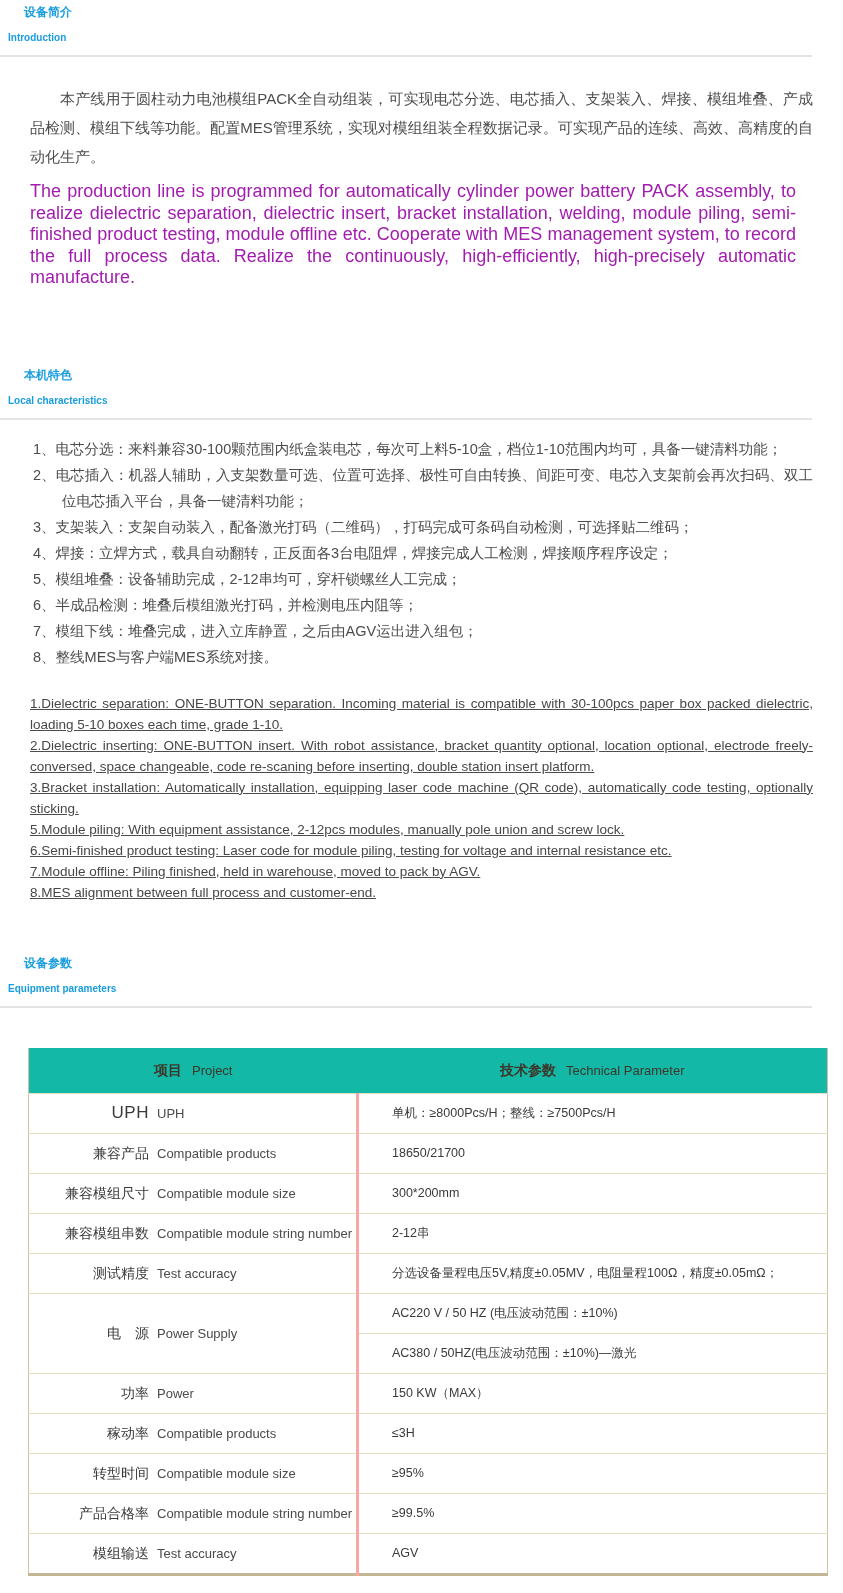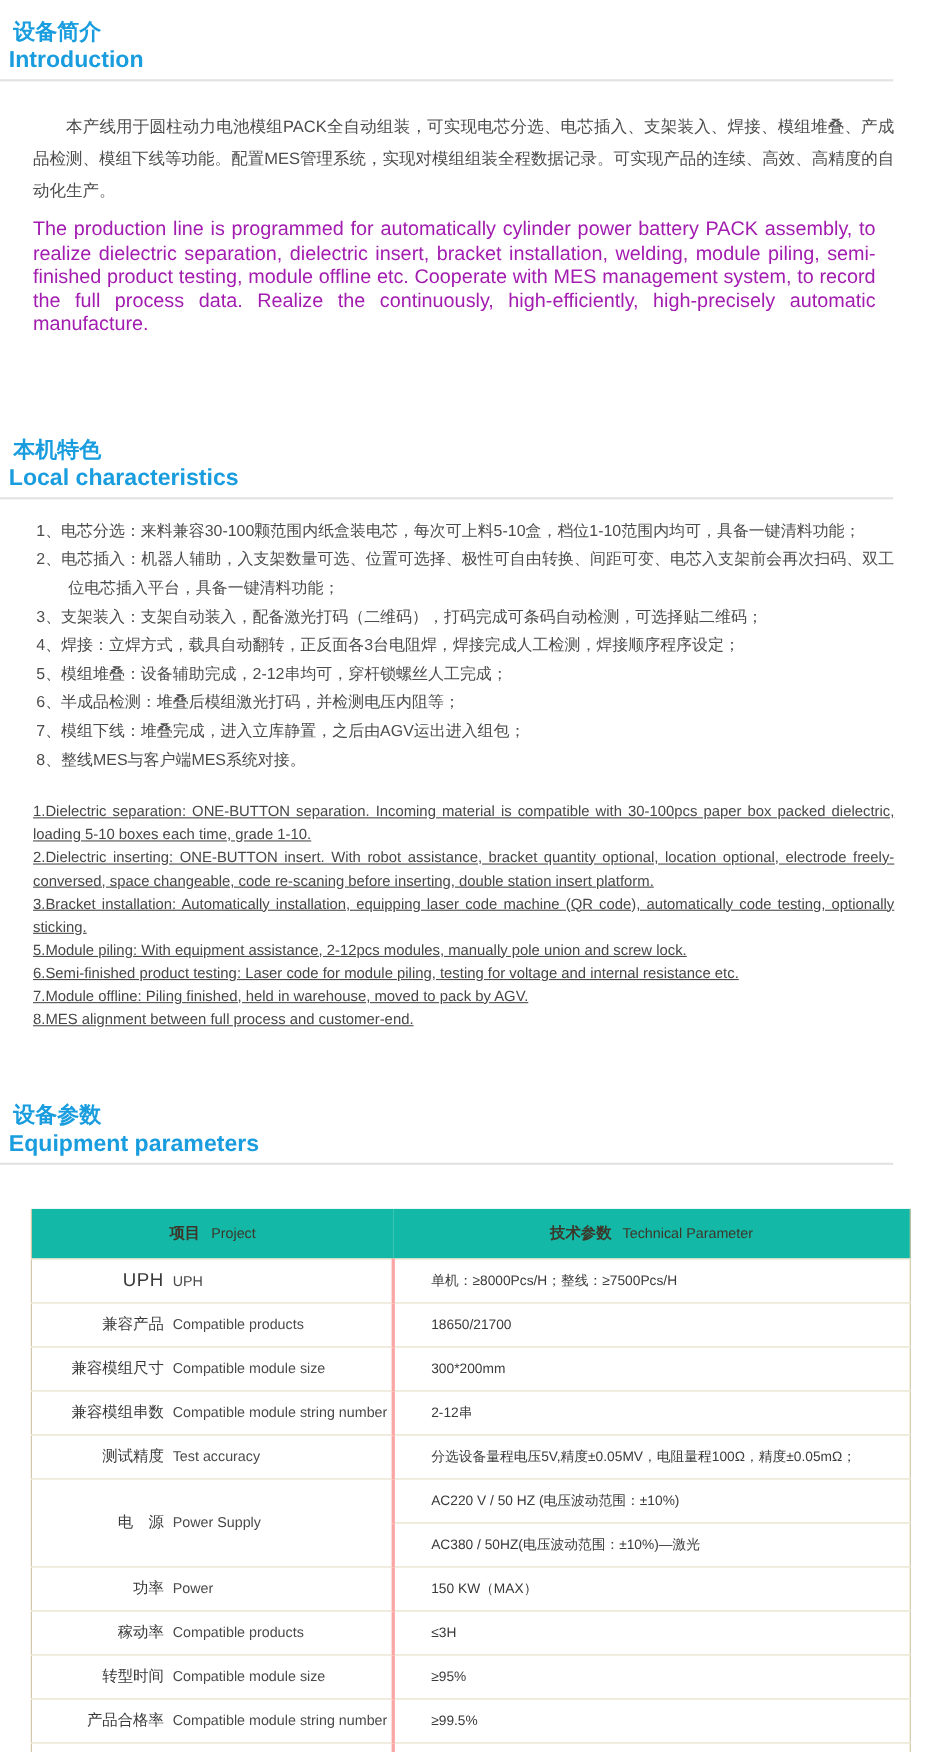--- a/index.html
+++ b/index.html
@@ -2,25 +2,25 @@
 <html><head>
 <meta charset="utf-8">
 <style>
   html,body { margin:0; padding:0; background:#ffffff; }
   body {
     width:843px; height:1593px; overflow:hidden;
     font-family:"Liberation Sans","DejaVu Sans",sans-serif;
     color:#4d4d4d;
   }
   .section-title-cn {
-    font-size:20px; font-weight:bold; color:#199dde;
-    margin:0 0 0 12px; padding-top:17px; line-height:24px;
+    font-size:12px; font-weight:bold; color:#199dde;
+    margin:0 0 0 24px; padding-top:0; line-height:24px;
   }
   .section-title-en {
-    font-size:21px; font-weight:bold; color:#199dde;
+    font-size:10px; font-weight:bold; color:#199dde;
     margin:4px 0 0 8px; line-height:20px;
   }
   .section-divider {
     width:812px; height:2px; background:#e3e3e3; margin-top:7px;
   }
   
   .para-cn {
     margin:27px 30px 0 30px; font-size:15px; line-height:29px;
     color:#4c4c4c; text-align:justify; text-indent:2em;
   }

